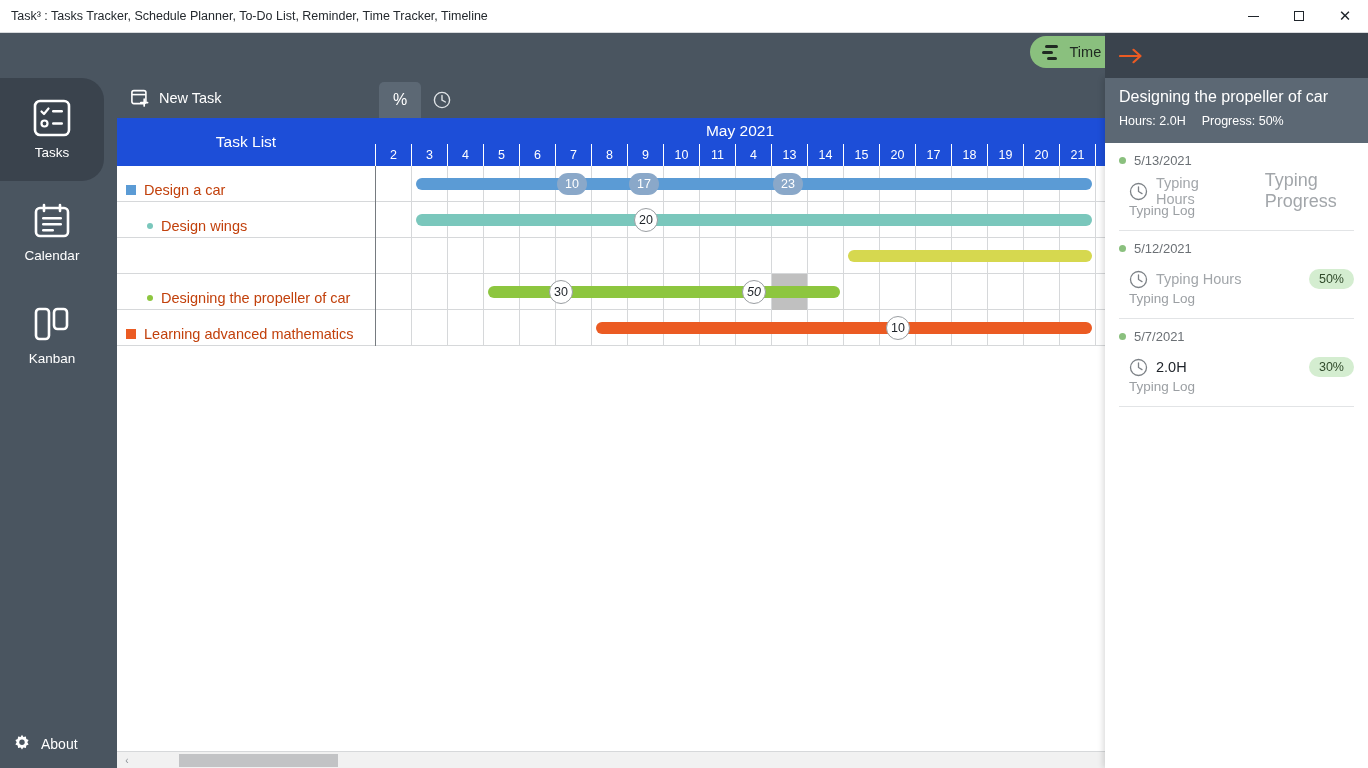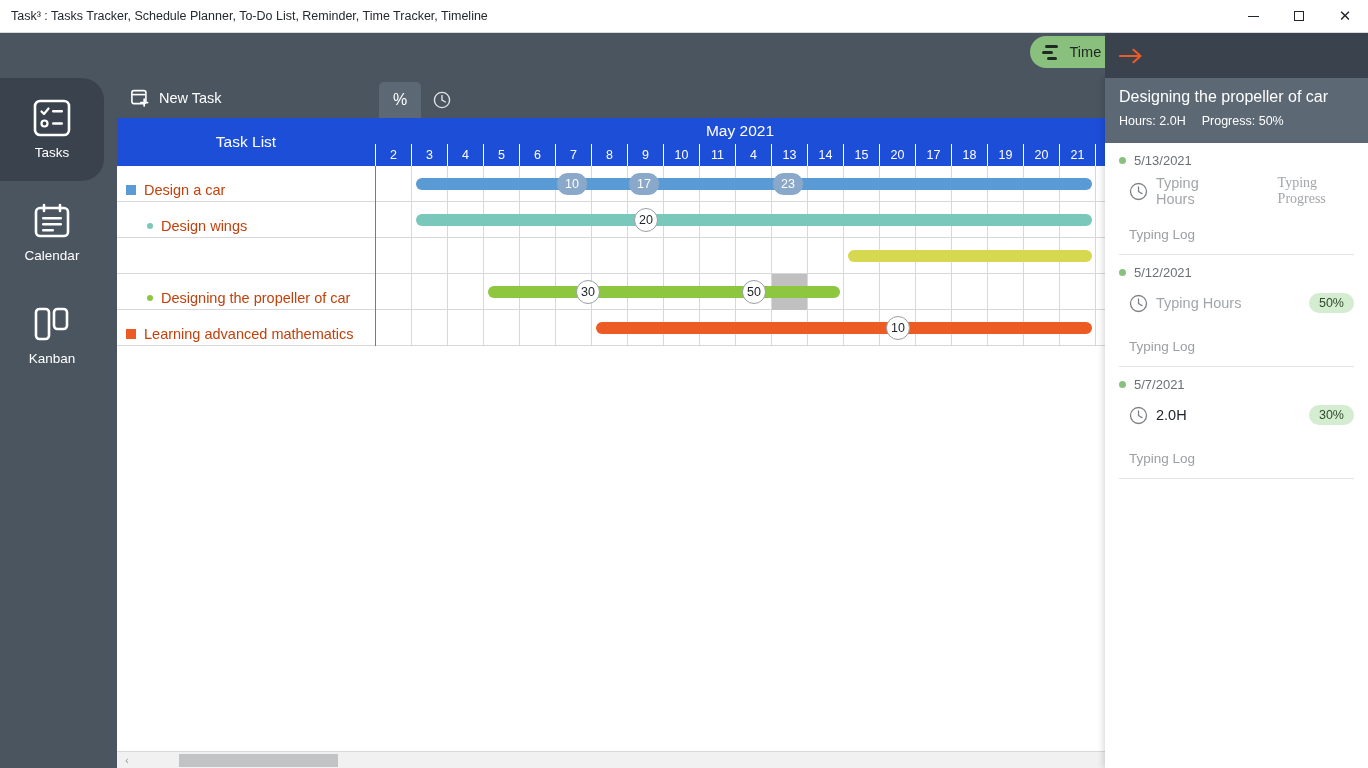--- a/index.html
+++ b/index.html
@@ -189,26 +189,26 @@
   .log-entry { padding: 10px 14px 0 14px; }
   .log-date { display: flex; align-items: center; gap: 8px; color: #6b7075; font-size: 13px; }
   .log-dot { width: 7px; height: 7px; border-radius: 50%; background: #8ac07e; flex: 0 0 auto; }
   .log-row {
     margin-top: 11px; padding-left: 10px;
     display: flex; align-items: center; gap: 8px; height: 24px;
   }
   .log-hours { font-size: 14.5px; }
   .log-hours.placeholder { color: #a2a6aa; }
   .log-hours.value { color: #1d2228; }
-  .log-progress { margin-left: 42px; font-size: 14px; color: #a2a6aa; font-family: Liberation Serif, serif; }
+  .log-progress { margin-left: 42px; font-size: 18px; color: #a2a6aa; }
   .log-pct {
     margin-left: auto; background: #d4edd0; color: #2f4a2a;
     font-size: 12.5px; border-radius: 11px; padding: 3px 10px;
   }
-  .log-note { margin-top: 24px; padding-left: 10px; font-size: 13.5px; color: #9b9fa3; }
+  .log-note { margin-top: 0; padding-left: 10px; font-size: 13.5px; color: #9b9fa3; }
   .log-divider { margin-top: 12px; height: 1px; background: #e2e4e6; }
   .ghost-text {
     position: absolute; right: 8px; bottom: 2px; font-size: 11px; color: #dcdee0;
   }
   svg { display: block; }
 </style>
 </head>
 <body>
 
 <div id="app">
@@ -279,20 +279,29 @@
       <span class="rail-label">Calendar</span>
     </div>
     <div class="rail-item">
       <span class="ico">
         <svg width="38" height="38" viewBox="0 0 38 38">
           <rect x="3" y="4" width="13" height="30" rx="3.5" fill="none" stroke="#ffffff" stroke-width="2.6"></rect>
           <rect x="21" y="4" width="13" height="20" rx="3.5" fill="none" stroke="#ffffff" stroke-width="2.6"></rect>
         </svg>
       </span>
       <span class="rail-label">Kanban</span>
+    </div>
+    <div class="rail-about">
+      <span class="ico">
+        <svg width="20" height="20" viewBox="0 0 20 20">
+          <path fill="#ffffff" d="M10 0.8l1.4 2.1 2.5-0.5 0.4 2.5 2.3 1.1-1.3 2.2 1.3 2.2-2.3 1.1-0.4 2.5-2.5-0.5L10 15.6 8.6 13.5l-2.5 0.5-0.4-2.5-2.3-1.1 1.3-2.2L3.4 6l2.3-1.1 0.4-2.5 2.5 0.5z"></path>
+          <circle cx="10" cy="8.2" r="2.7" fill="#4a5560"></circle>
+        </svg>
+      </span>
+      <span>About</span>
     </div>
   </div>
 
   <div class="main">
 
     <div class="main-toolbar">
       <div class="newtask">
         <span class="ico">
           <svg width="18" height="18" viewBox="0 0 18 18">
             <rect x="0.9" y="1.6" width="14" height="13" rx="2" fill="none" stroke="#ffffff" stroke-width="1.6"></rect>
@@ -462,22 +471,22 @@
             <div class="cell"></div>
             <div class="cell"></div>
             <div class="cell"></div>
             <div class="cell"></div>
             <div class="cell"></div>
             <div class="cell"></div>
             <div class="cell"></div>
             <div class="cell"></div>
           </div>
           <div class="bar" style="left: 371px; width: 352px; background: rgb(141, 198, 63);"></div>
-          <div class="bar-badge badge-circle" style="left: 459px;">30</div>
-          <div class="bar-badge badge-circle" style="left: 625px;">50</div>
+          <div class="bar-badge badge-circle" style="left: 432px;">30</div>
+          <div class="bar-badge badge-circle" style="left: 625px; font-style: italic;">50</div>
         </div>
         <div class="row">
           <div class="row-name parent">
             <span class="marker-sq" style="background: rgb(235, 91, 35);"></span>
             <span>Learning advanced mathematics</span>
           </div>
           <div class="row-sep"></div>
           <div class="cells">
             <div class="cell"></div>
             <div class="cell"></div>

